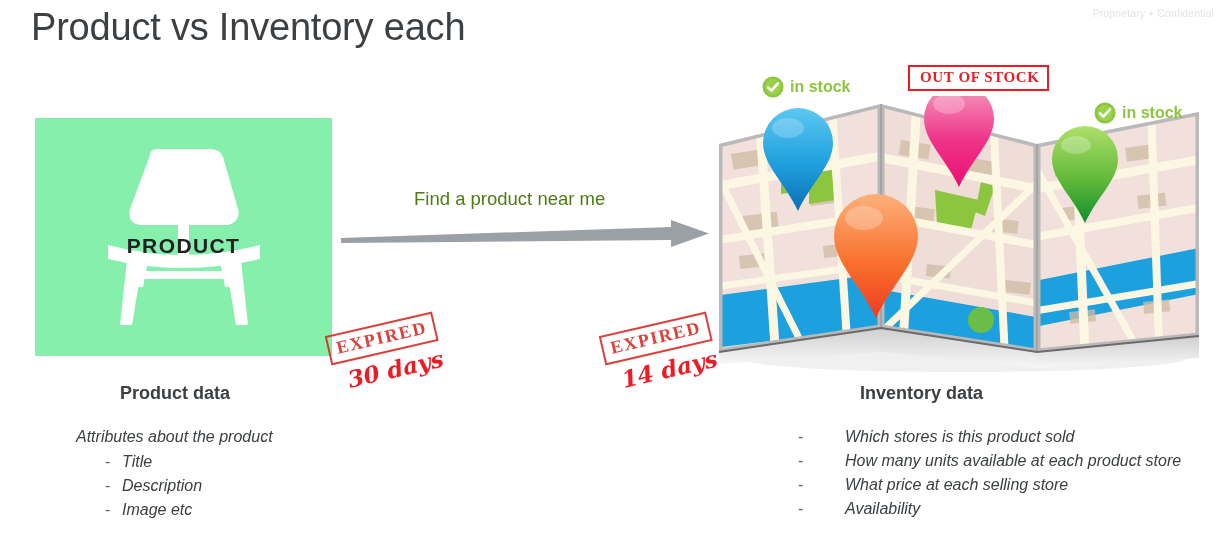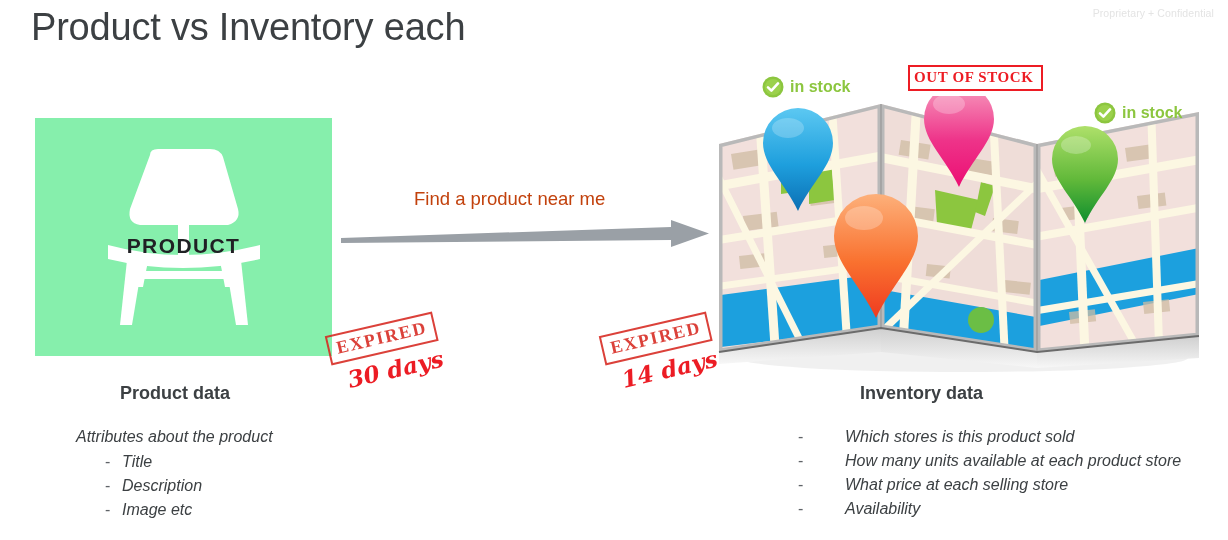--- a/index.html
+++ b/index.html
@@ -80,21 +80,21 @@
     left: 341px;
     top: 218px;
     width: 370px;
     height: 32px;
   }
   .arrow-label {
     position: absolute;
     left: 414px;
     top: 188px;
     font-size: 18.5px;
-    color: #c2410c;
+    color: #4d7c0f;
     white-space: nowrap;
   }
 
   
   .stamp {
     position: absolute;
     width: 118px;
     height: 86px;
   }
   .stamp .box {
@@ -153,21 +153,21 @@
   .oos-stamp {
     position: absolute;
     left: 908px;
     top: 65px;
     border: 2px solid #ed1c24;
     color: #ed1c24;
     font-family: "Liberation Serif", serif;
     font-weight: 700;
     font-size: 15px;
     letter-spacing: .6px;
-    padding: 2px 8px 3px 4px;
+    padding: 2px 8px 3px 10px;
     white-space: nowrap;
   }
 
   
   .caption {
     position: absolute;
     font-size: 18px;
     font-weight: 700;
     color: #3c4043;
     white-space: nowrap;

